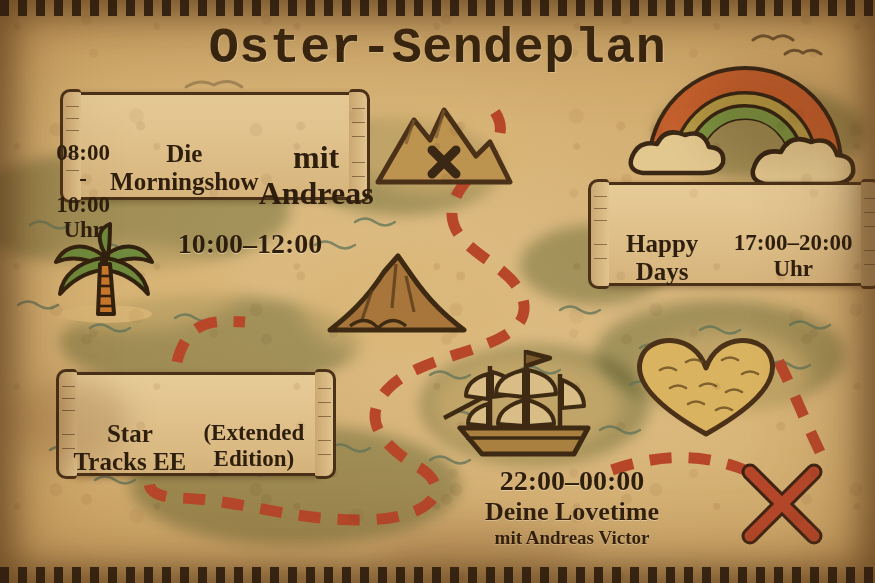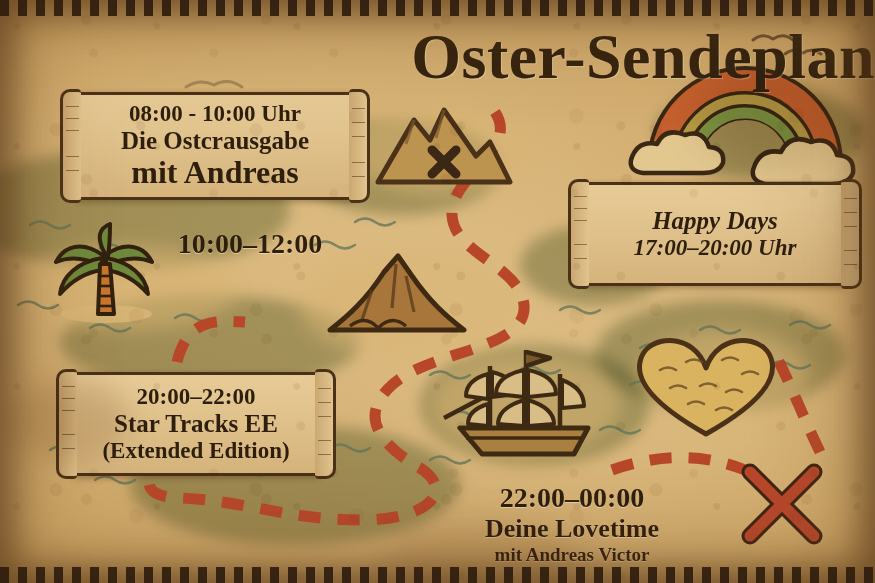--- a/index.html
+++ b/index.html
@@ -28,34 +28,34 @@
   .tornTop,.tornBot,.tornL,.tornR{position:absolute;pointer-events:none;background:#2f1d0d;opacity:.92;}
   .tornTop{left:0;right:0;top:0;height:16px;
     -webkit-mask-image:repeating-linear-gradient(90deg,#000 0 9px,transparent 9px 18px);
     mask-image:repeating-linear-gradient(90deg,#000 0 9px,transparent 9px 18px);}
   
   .sea{position:absolute;background:#96a889;border-radius:50%;filter:blur(7px);opacity:.62;mix-blend-mode:multiply;}
   .wave{position:absolute;pointer-events:none;}
   
   .sand{position:absolute;background:#d9b474;border-radius:50%;filter:blur(9px);opacity:.55;}
   
-  #title{position:absolute;left:0;right:0;top:20px;text-align:right;
-    font-size:64px;font-weight:bold;color:#33220f;letter-spacing:.5px;
-    text-shadow:1px 1px 0 rgba(255,240,200,.35);}
+  #title{position:absolute;left:0;right:0;top:20px;text-align:center;
+    font-size:50px;font-weight:bold;color:#33220f;letter-spacing:.5px;
+    text-shadow:1px 1px 0 rgba(255,240,200,.35);font-family:Liberation Mono, monospace;}
   
   .scroll{position:absolute;color:#2e1e0d;text-align:center;}
   .scrollPaper{position:absolute;inset:0;background:linear-gradient(180deg,#e7cb97 0%,#dfc08a 50%,#d6b47c 100%);
     border:3px solid #4a3118;border-radius:4px;box-shadow:0 2px 6px rgba(60,35,10,.35);}
   .curl{position:absolute;top:-3px;bottom:-3px;width:18px;border:3px solid #4a3118;
     background:linear-gradient(90deg,#cba871,#e2c48e);}
   .curlL{left:-16px;border-radius:10px 4px 4px 10px;border-right:none;}
   .curlR{right:-16px;border-radius:4px 10px 10px 4px;border-left:none;}
   .curl i{position:absolute;left:3px;right:2px;height:1px;background:rgba(74,49,24,.55);}
-  .scrollTxt{position:relative;z-index:3;display:flex;flex-direction:column;justify-content:center;
-    height:100%;line-height:1.12;}
+  .scrollTxt{position:relative;z-index:3;display:flex;flex-direction:row;justify-content:center;
+    height:100%;line-height:1.12;margin-top:48px;}
   .l1{font-size:23px;font-weight:bold;}
   .l2{font-size:25px;font-weight:bold;}
   .l3{font-size:32px;font-weight:bold;}
   
   .plain{position:absolute;text-align:center;color:#2e1e0d;line-height:1.14;
     text-shadow:0 1px 0 rgba(255,240,205,.5);}
   .plain .p1{font-size:28px;font-weight:bold;}
   .plain .p2{font-size:26px;font-weight:bold;}
   .plain .p3{font-size:19px;font-weight:bold;}
   
@@ -247,30 +247,30 @@
     </div>
     <div class="curl curlR">
       <i style="top:16px"></i>
         <i style="top:30px"></i>
         <i style="top:44px"></i>
         <i style="top:70px"></i>
         <i style="top:84px"></i>
     </div>
     <div class="scrollTxt">
       <div class="l1">08:00 - 10:00 Uhr</div>
-      <div class="l2">Die Ostcrausgabe</div>
+      <div class="l2">Die Morningshow</div>
       <div class="l3">mit Andreas</div>
     </div>
   </div>
 
   <div class="plain" style="left:140px;top:228px;width:220px;">
     <div class="p1">10:00–12:00</div>
   </div>
 
-  <div class="scroll" style="left:584px;top:182px;width:262px;height:104px;font-style:italic;">
+  <div class="scroll" style="left:604px;top:182px;width:262px;height:104px;">
     <div class="scrollPaper"></div>
     <div class="curl curlL">
       <i style="top:14px"></i>
         <i style="top:26px"></i>
         <i style="top:38px"></i>
         <i style="top:62px"></i>
         <i style="top:76px"></i>
     </div>
     <div class="curl curlR">
       <i style="top:16px"></i>
@@ -295,27 +295,26 @@
         <i style="top:76px"></i>
     </div>
     <div class="curl curlR">
       <i style="top:16px"></i>
         <i style="top:30px"></i>
         <i style="top:44px"></i>
         <i style="top:68px"></i>
         <i style="top:82px"></i>
     </div>
     <div class="scrollTxt">
-      <div class="l1">20:00–22:00</div>
       <div class="l2">Star Tracks EE</div>
       <div class="l1">(Extended Edition)</div>
     </div>
   </div>
 
-  <div class="plain" style="left:452px;top:482px;width:240px;">
+  <div class="plain" style="left:452px;top:465px;width:240px;">
     <div class="p1">22:00–00:00</div>
     <div class="p2">Deine Lovetime</div>
     <div class="p3">mit Andreas Victor</div>
   </div>
 
   <div class="grain"></div>
   <div class="stain" style="left:10px;top:380px;width:120px;height:80px;background:rgba(120,78,34,.18);filter:blur(14px);"></div>
   <div class="stain" style="left:700px;top:60px;width:150px;height:110px;background:rgba(120,78,34,.16);filter:blur(18px);"></div>
   <div class="stain" style="left:380px;top:520px;width:200px;height:70px;background:rgba(120,78,34,.14);filter:blur(16px);"></div>
   <div class="edge"></div>

